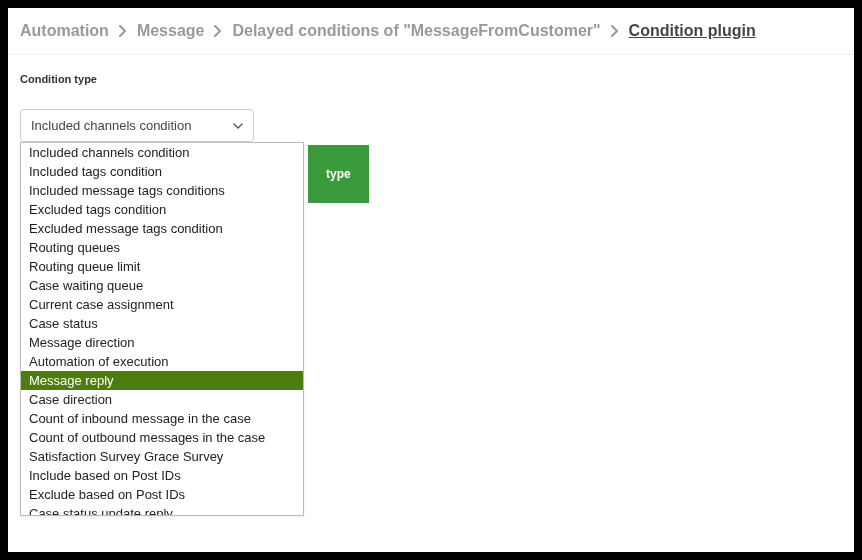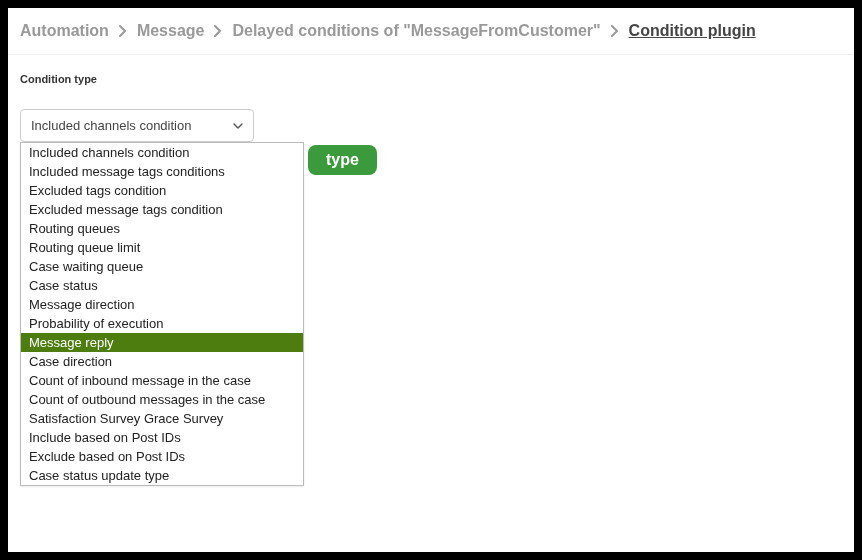--- a/index.html
+++ b/index.html
@@ -123,23 +123,23 @@
     .btn-row {
       position: absolute;
       top: 90px;
       left: 300px;
       z-index: 5;
     }
     .btn-green {
       background: #3b9a3b;
       color: #fff;
       border: none;
-      border-radius: 8px;
-      padding: 6px 18px;
-      font-size: 16px;
+      border-radius: 0;
+      padding: 22px 18px;
+      font-size: 12px;
       font-weight: 700;
       cursor: pointer;
     }
   </style>
 </head>
 <body>
 
 <div class="frame">
   <div class="breadcrumb">
     <span class="crumb">Automation</span>
@@ -175,34 +175,36 @@
         <span>Included channels condition</span>
         <span class="select-chevron">
           <svg viewBox="0 0 10 6">
               <path d="M1 1 L5 5 L9 1" stroke="#555" stroke-width="1.4" fill="none" stroke-linecap="round" stroke-linejoin="round"></path>
             </svg>
         </span>
       </div>
       <div class="dropdown">
         <div class="dropdown-inner" id="dropdown-list">
             <div class="option">Included channels condition</div>
+            <div class="option">Included tags condition</div>
             <div class="option">Included message tags conditions</div>
             <div class="option">Excluded tags condition</div>
             <div class="option">Excluded message tags condition</div>
             <div class="option">Routing queues</div>
             <div class="option">Routing queue limit</div>
             <div class="option">Case waiting queue</div>
+            <div class="option">Current case assignment</div>
             <div class="option">Case status</div>
             <div class="option">Message direction</div>
-            <div class="option">Probability of execution</div>
+            <div class="option">Automation of execution</div>
             <div class="option selected">Message reply</div>
             <div class="option">Case direction</div>
             <div class="option">Count of inbound message in the case</div>
             <div class="option">Count of outbound messages in the case</div>
             <div class="option">Satisfaction Survey Grace Survey</div>
             <div class="option">Include based on Post IDs</div>
             <div class="option">Exclude based on Post IDs</div>
-            <div class="option">Case status update type</div>
+            <div class="option">Case status update reply</div>
           </div>
       </div>
     </div>
   </div>
 </div>
 
 </body></html>

